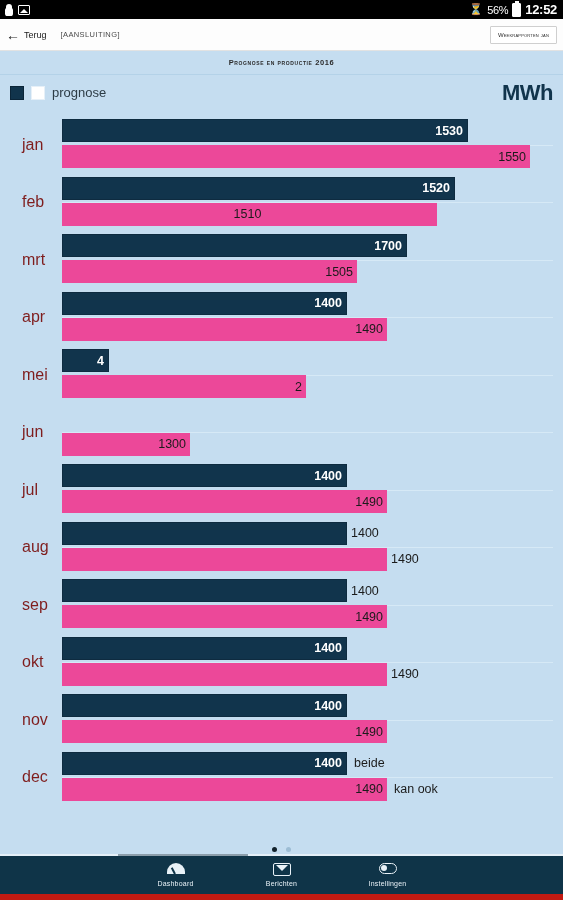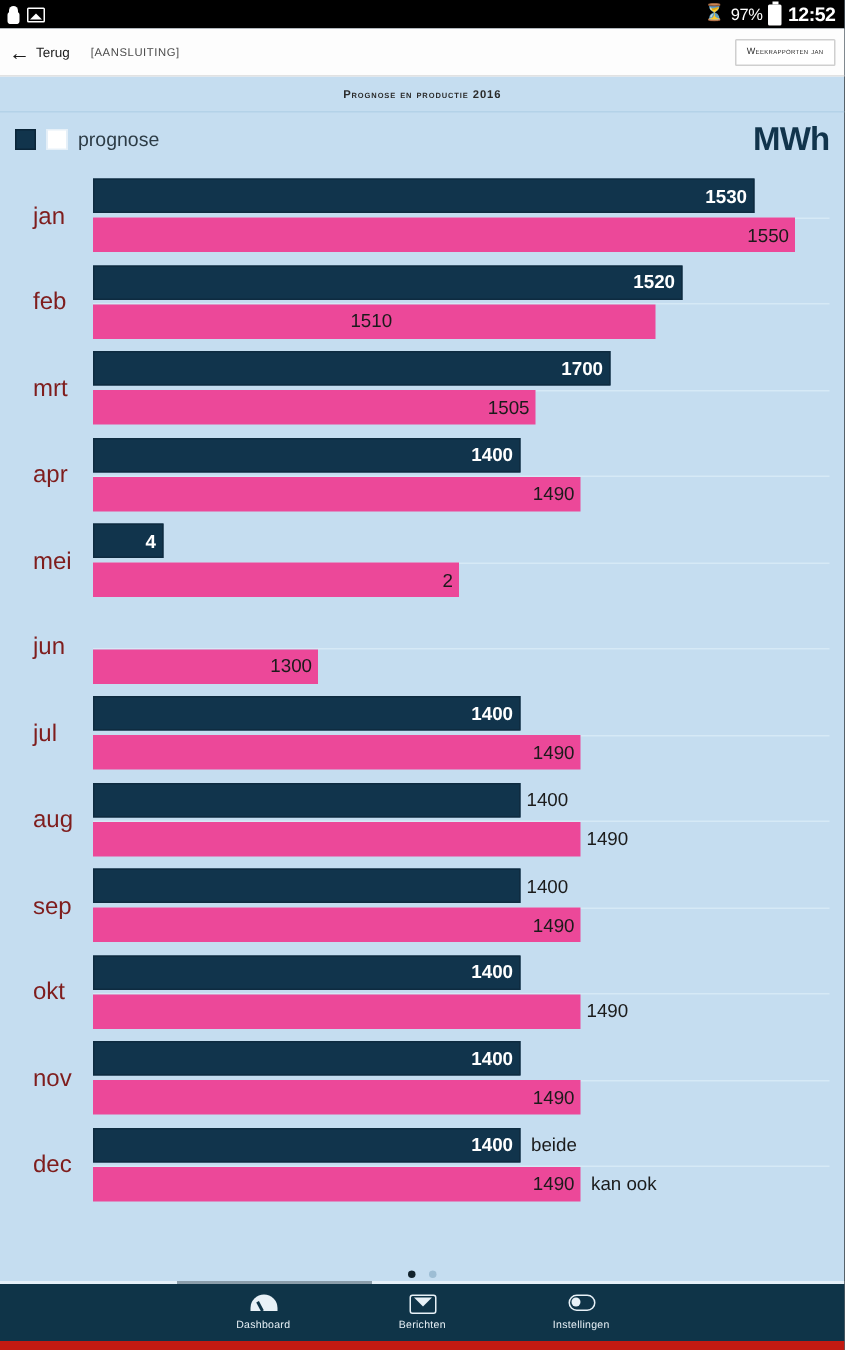--- a/index.html
+++ b/index.html
@@ -170,21 +170,21 @@
 
 <div id="app">
 
   <div class="statusbar">
     <div class="sb-left">
       <span class="glyph-person"></span>
       <span class="glyph-pic"></span>
     </div>
     <div class="sb-right">
       <span class="glyph-hourglass">⏳</span>
-      <span class="sb-pct">97%</span>
+      <span class="sb-pct">56%</span>
       <span class="glyph-batt"></span>
       <span class="sb-time">12:52</span>
     </div>
   </div>
 
   <div class="appbar">
     <div class="back-wrap">
       <span class="back-arrow">←</span>
       <span class="back-label">Terug</span>
     </div>
@@ -201,21 +201,21 @@
     <span class="legend-label">prognose</span>
   </div>
   <div class="unit">MWh</div>
 
   <div class="plot" id="plot">
       <div class="row">
         <div class="gridline"></div>
         <div class="row-label">jan</div>
         <div class="bars">
           <div class="bar top">
-            <div class="bar-fill dark" style="width: 441px;">
+            <div class="bar-fill dark" style="width: 406px;">
               <span class="val inside-dark">1530</span>
             </div>
           </div>
           <div class="bar bot">
             <div class="bar-fill light" style="width: 468px;">
               <span class="val inside-light">1550</span>
             </div>
           </div>
         </div>
       </div>
@@ -281,21 +281,21 @@
               <span class="val inside-light">2</span>
             </div>
           </div>
         </div>
       </div>
       <div class="row">
         <div class="gridline"></div>
         <div class="row-label">jun</div>
         <div class="bars">
           <div class="bar bot">
-            <div class="bar-fill light" style="width: 150px;">
+            <div class="bar-fill light" style="width: 128px;">
               <span class="val inside-light">1300</span>
             </div>
           </div>
         </div>
       </div>
       <div class="row">
         <div class="gridline"></div>
         <div class="row-label">jul</div>
         <div class="bars">
           <div class="bar top">

